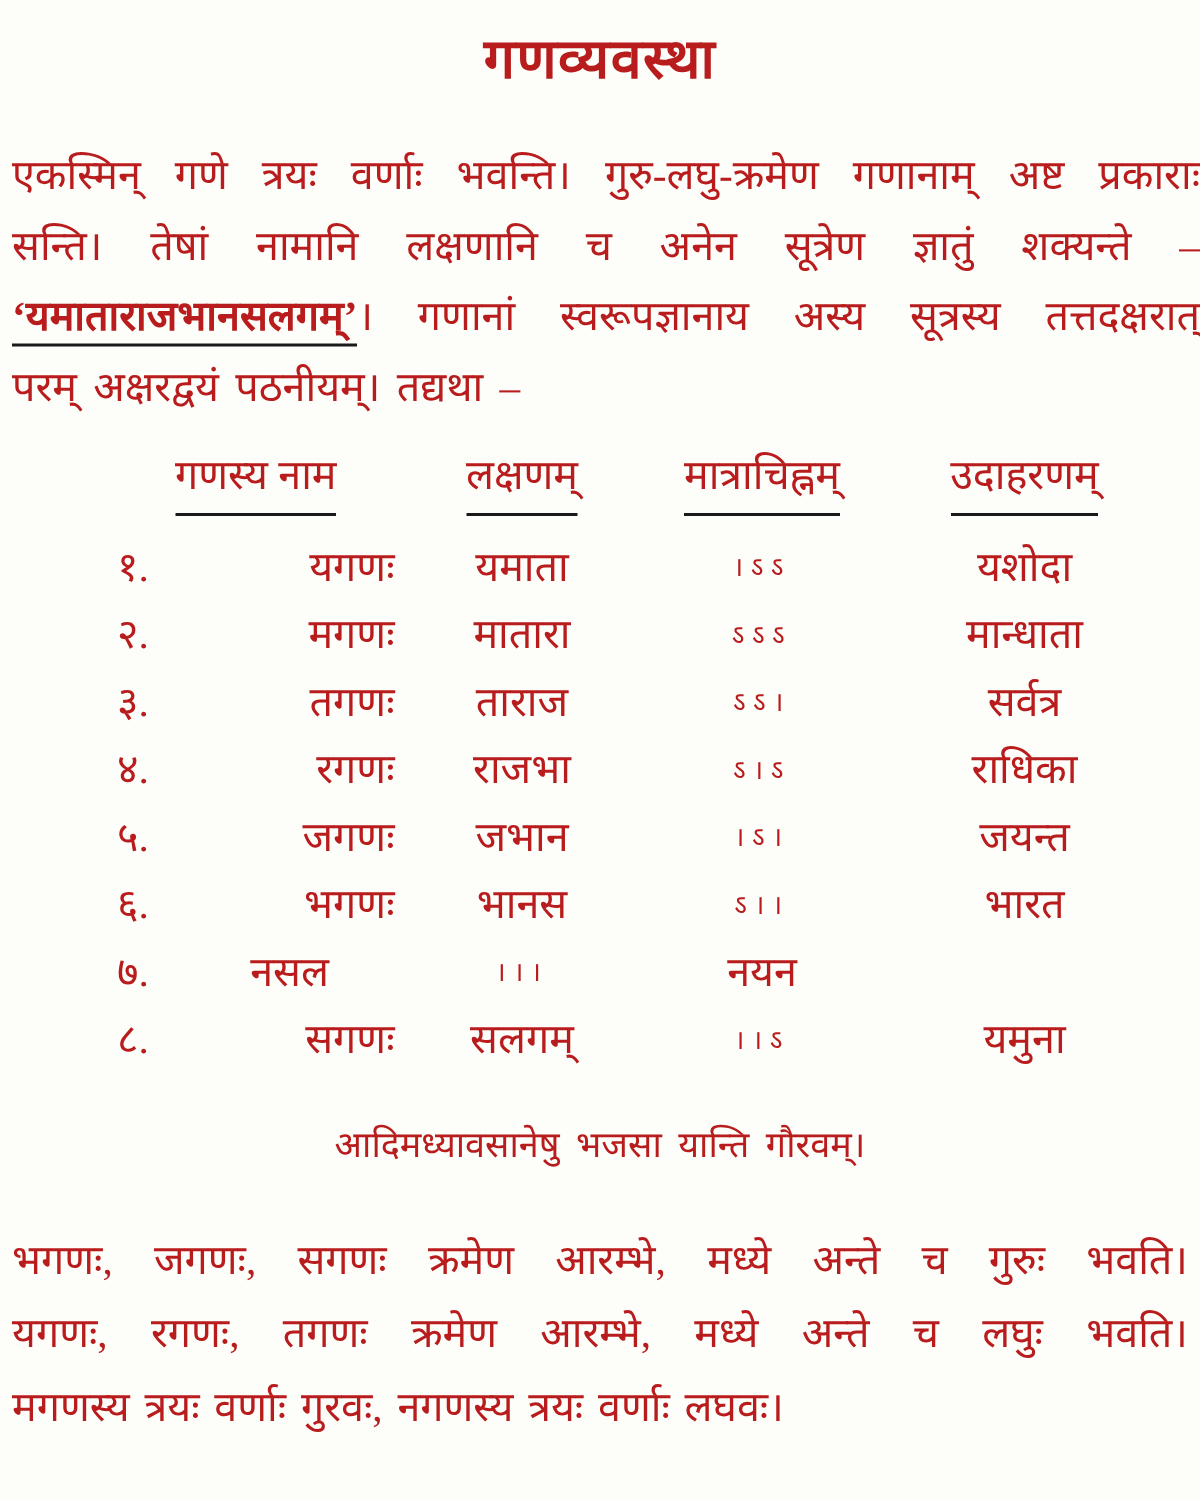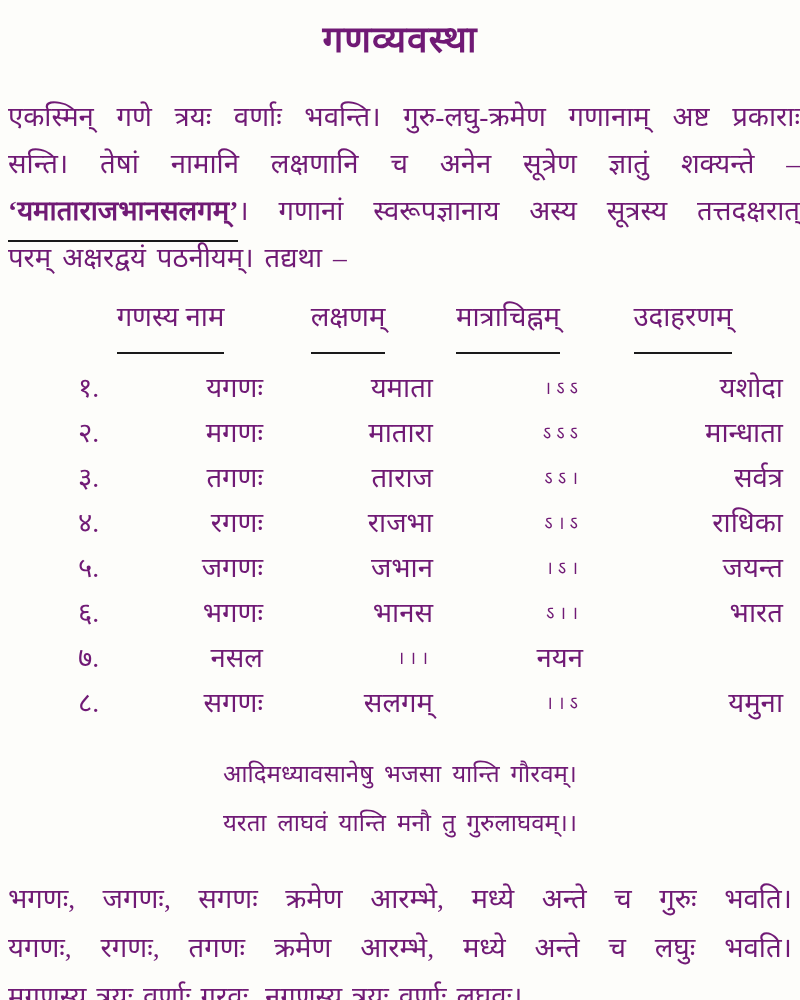--- a/index.html
+++ b/index.html
@@ -3,21 +3,21 @@
 <meta charset="utf-8">
 <style>
   html,body{margin:0;padding:0;}
   body{
     width:800px;height:1000px;
     background:#ffffff;
   }
   .page{
     width:800px;height:1000px;
     background:#fdfdfa;
-    color:#701a75;
+    color:#b91c1c;
     font-family:"Liberation Serif","DejaVu Serif",serif;
     overflow:hidden;
     box-sizing:border-box;
   }
   .title{
     text-align:center;
     font-size:37px;
     font-weight:700;
     padding-top:12px;
     letter-spacing:1px;
@@ -26,45 +26,45 @@
     margin:30px 0 0 8px;
     font-size:27.5px;
     line-height:47px;
     word-spacing:4px;
   }
   .iline{ text-align:justify; text-align-last:justify; }
   .iline.short{ text-align:center; text-align-last:left; }
   .sutra{
     font-weight:700;
     border-bottom:2.5px solid #1a1a1a;
-    padding-bottom:14px;
+    padding-bottom:3px;
   }
   .gtable{ margin:16px 0 0 78px; }
   .thead{
     display:grid;
     grid-template-columns:185px 170px 150px 200px;
     margin-bottom:10px;
   }
   .thead .hcell{ text-align:center; font-size:27.5px; }
   .thead .hcell span{
     display:inline-block;
     border-bottom:2.5px solid #1a1a1a;
-    padding-bottom:18px;
+    padding-bottom:8px;
     font-family:Liberation Serif, serif;
   }
   .trow{
     display:grid;
     grid-template-columns:45px 140px 170px 150px 200px;
     height:45px;
     align-items:center;
     font-size:27.5px;
   }
   .c-num{ text-align:left; }
   .c-name{ text-align:right; }
-  .c-lak, .c-mat, .c-ex{ text-align:right; }
+  .c-lak, .c-mat, .c-ex{ text-align:center; }
   .c-mat{ letter-spacing:5px; font-size:18px; }
   .verse{
     margin-top:26px;
     text-align:center;
     font-size:24px;
     line-height:49px;
     word-spacing:5px;
   }
   .notes{
     margin:26px 8px 0 8px;
@@ -149,21 +149,20 @@
       <div class="c-num">८.</div>
       <div class="c-name">सगणः</div>
       <div class="c-lak">सलगम्</div>
       <div class="c-mat">।।ऽ</div>
       <div class="c-ex">यमुना</div>
     </div>
   </div>
 
   <div class="verse">
     <div>आदिमध्यावसानेषु भजसा यान्ति गौरवम्।</div>
-    <div>यरता लाघवं यान्ति मनौ तु गुरुलाघवम्।।</div>
   </div>
 
   <div class="notes">
     <div class="nline">भगणः, जगणः, सगणः क्रमेण आरम्भे, मध्ये अन्ते च गुरुः भवति।</div>
     <div class="nline">यगणः, रगणः, तगणः क्रमेण आरम्भे, मध्ये अन्ते च लघुः भवति।</div>
     <div class="nline short">मगणस्य त्रयः वर्णाः गुरवः, नगणस्य त्रयः वर्णाः लघवः।</div>
   </div>
 
 </div>
 

